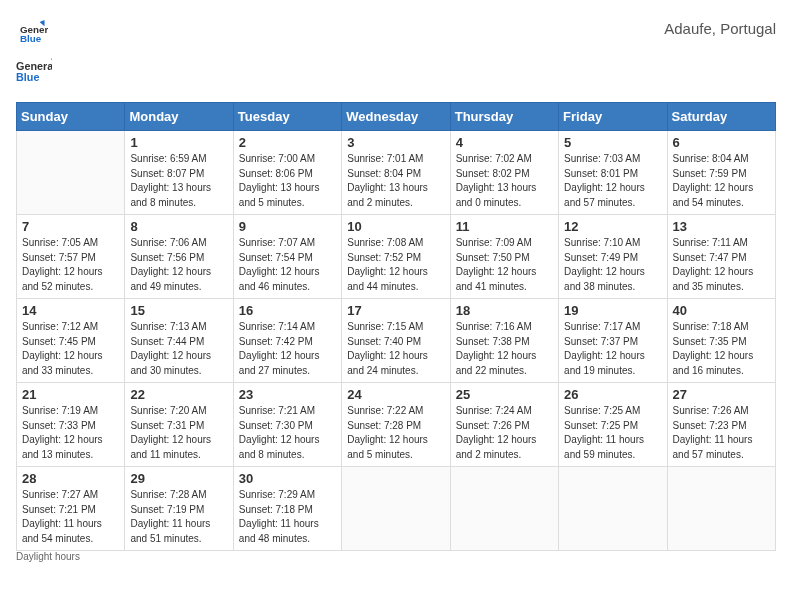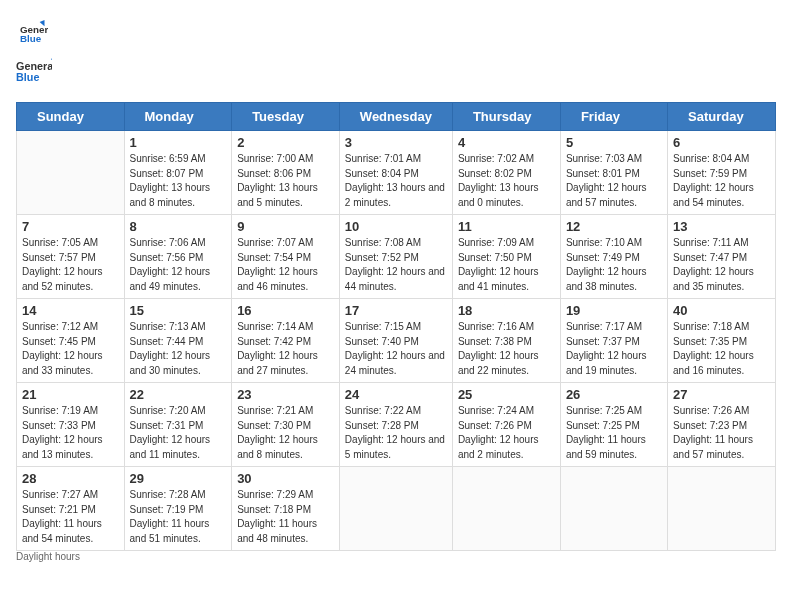--- a/index.html
+++ b/index.html
@@ -40,21 +40,21 @@
     .calendar {
       width: 100%;
       border-collapse: collapse;
       border: 1px solid #ccc;
     }
     .calendar th {
       background: #3a7abf;
       color: #fff;
       font-size: 13px;
       font-weight: bold;
-      padding: 6px 20px;
+      padding: 6px 4px;
       text-align: left;
       border: 1px solid #2d6aad;
     }
     .calendar td {
       vertical-align: top;
       padding: 4px 5px;
       border: 1px solid #ddd;
       font-size: 10.5px;
       color: #333;
       width: calc(100% / 7);
@@ -89,20 +89,21 @@
       <div style="display:flex; align-items:center;">
         <svg width="36" height="36" viewBox="0 0 60 45">
           <text x="0" y="22" font-size="18" font-weight="bold" fill="#333" font-family="Arial">General</text>
           <text x="0" y="40" font-size="18" font-weight="bold" fill="#1a6dcc" font-family="Arial">Blue</text>
           <polygon points="58,4 72,0 70,14" fill="#1a6dcc"></polygon>
         </svg>
       </div>
     </div>
   </div>
   <div class="title-block">
+    <div class="subtitle">Adaufe, Portugal</div>
   </div>
 </div>
 
 <table class="calendar">
   <thead>
     <tr>
       <th>Sunday</th>
       <th>Monday</th>
       <th>Tuesday</th>
       <th>Wednesday</th>

